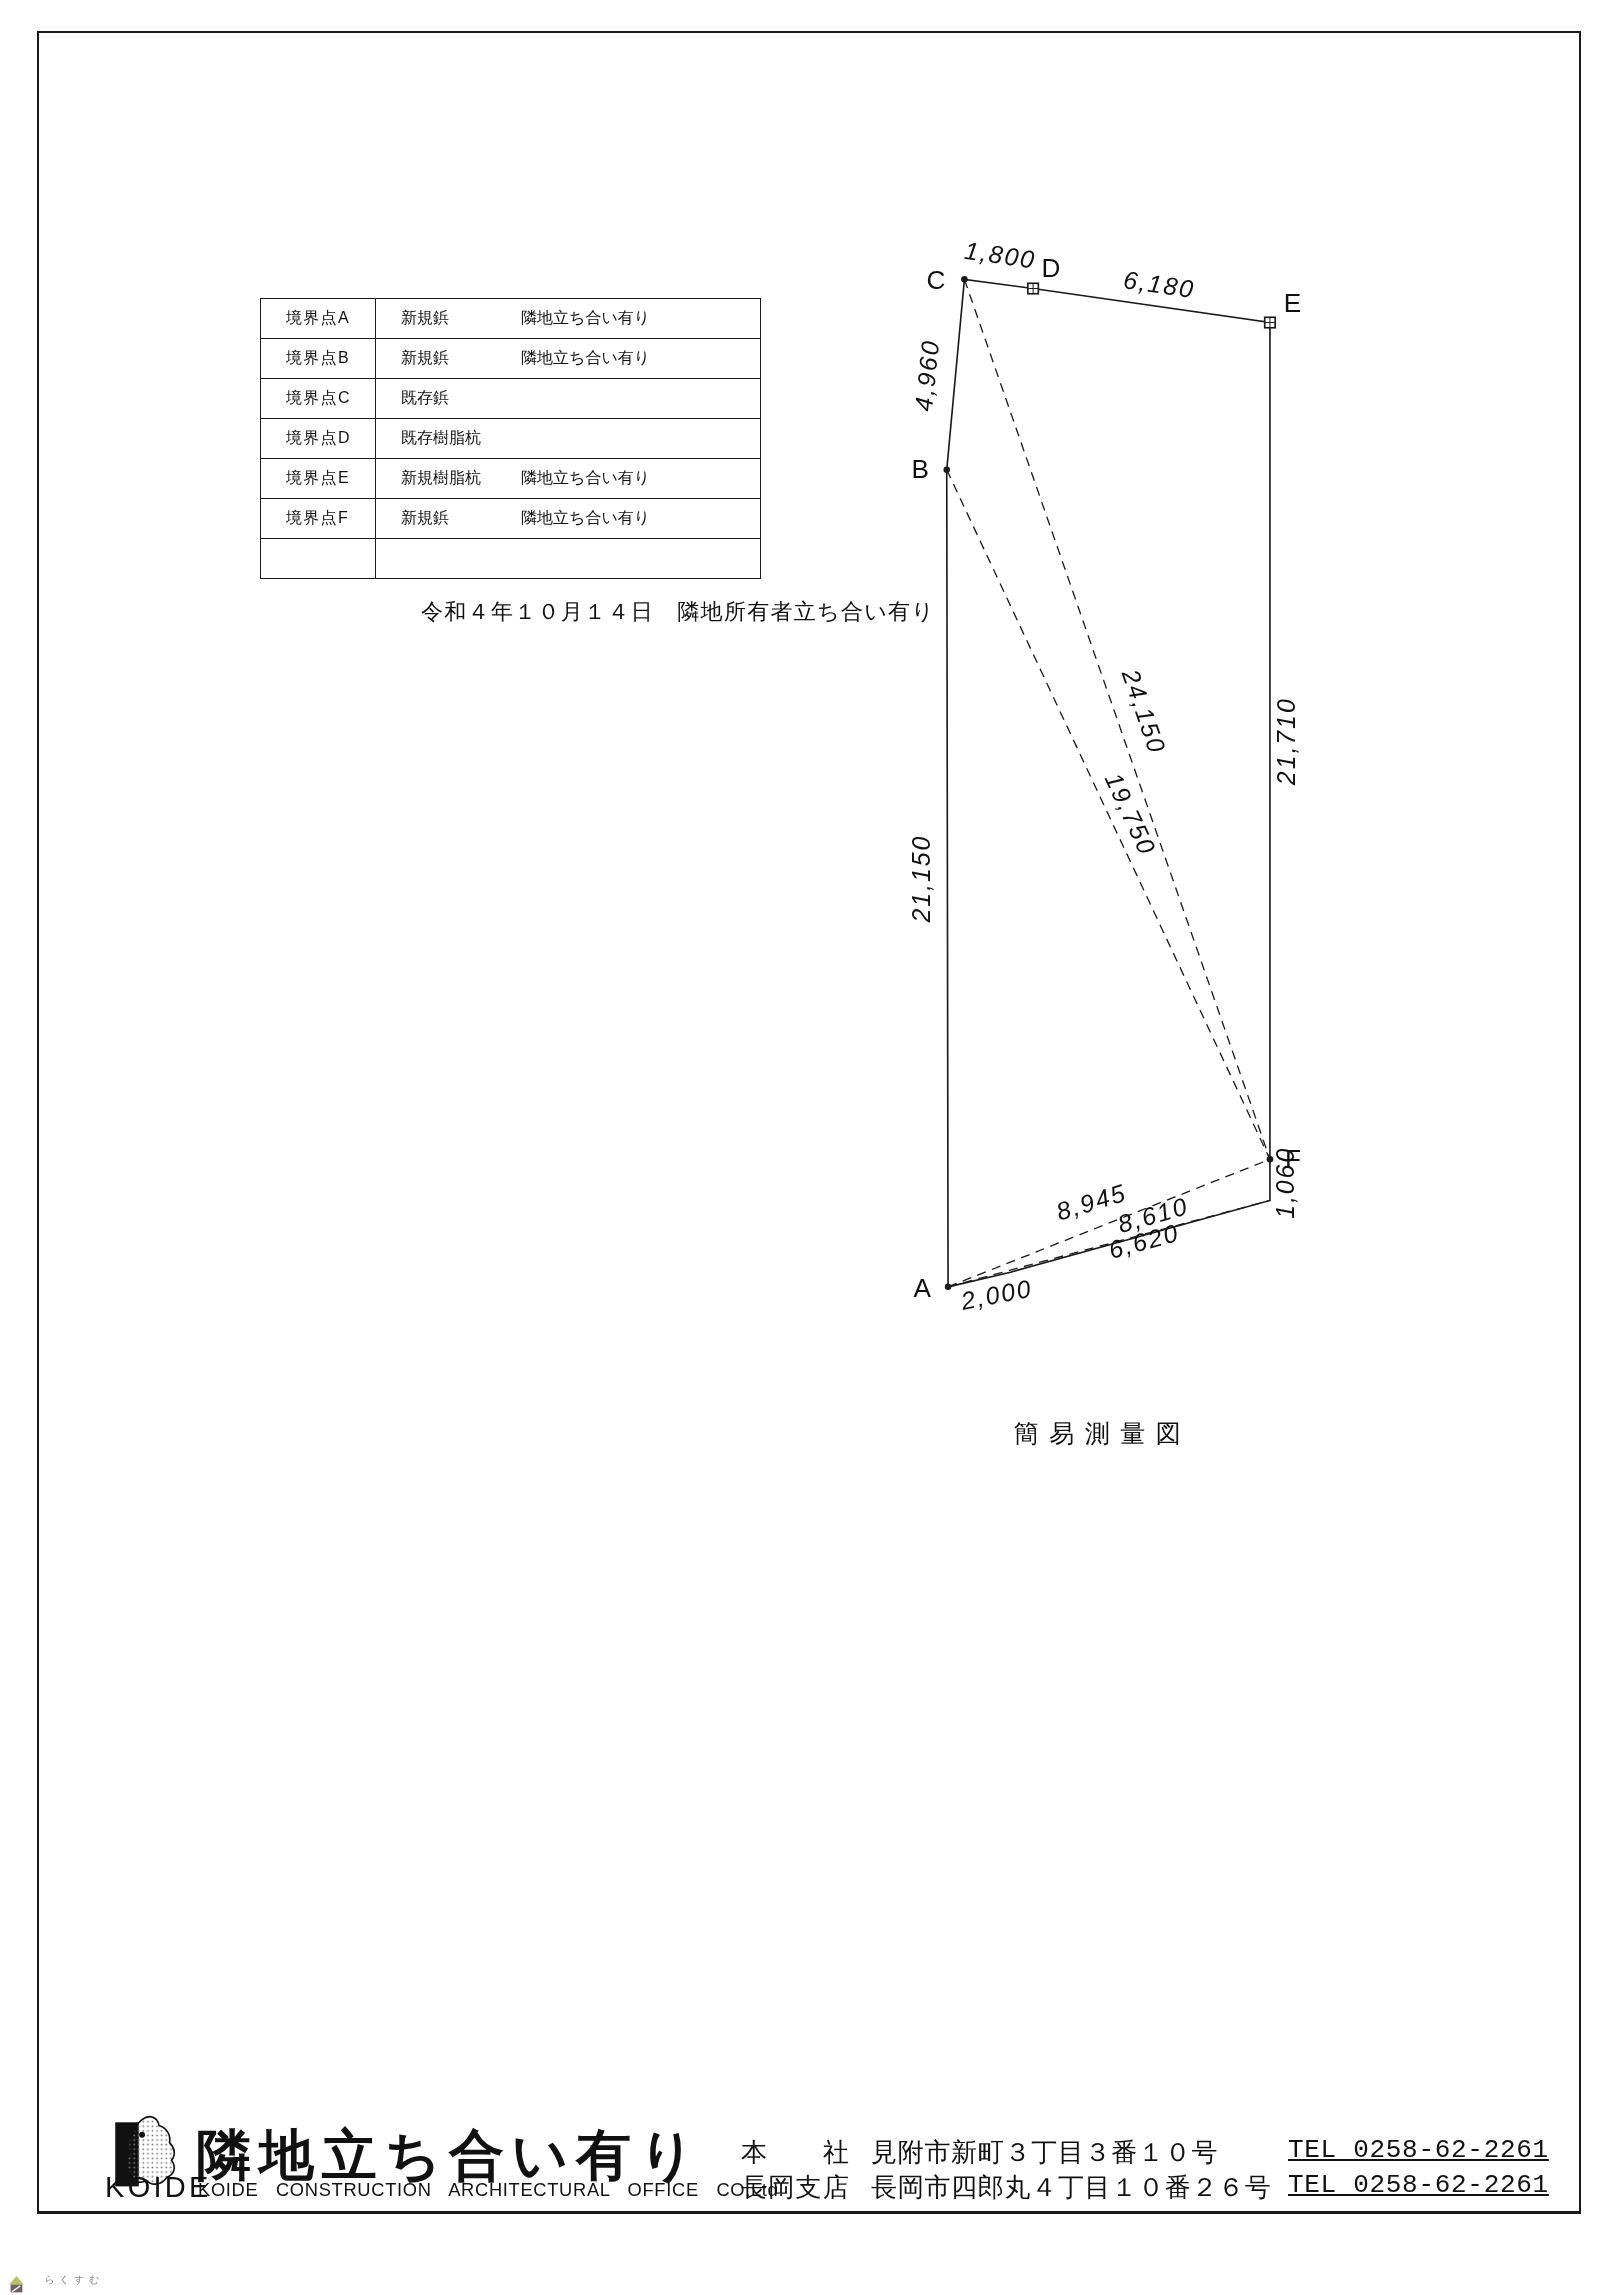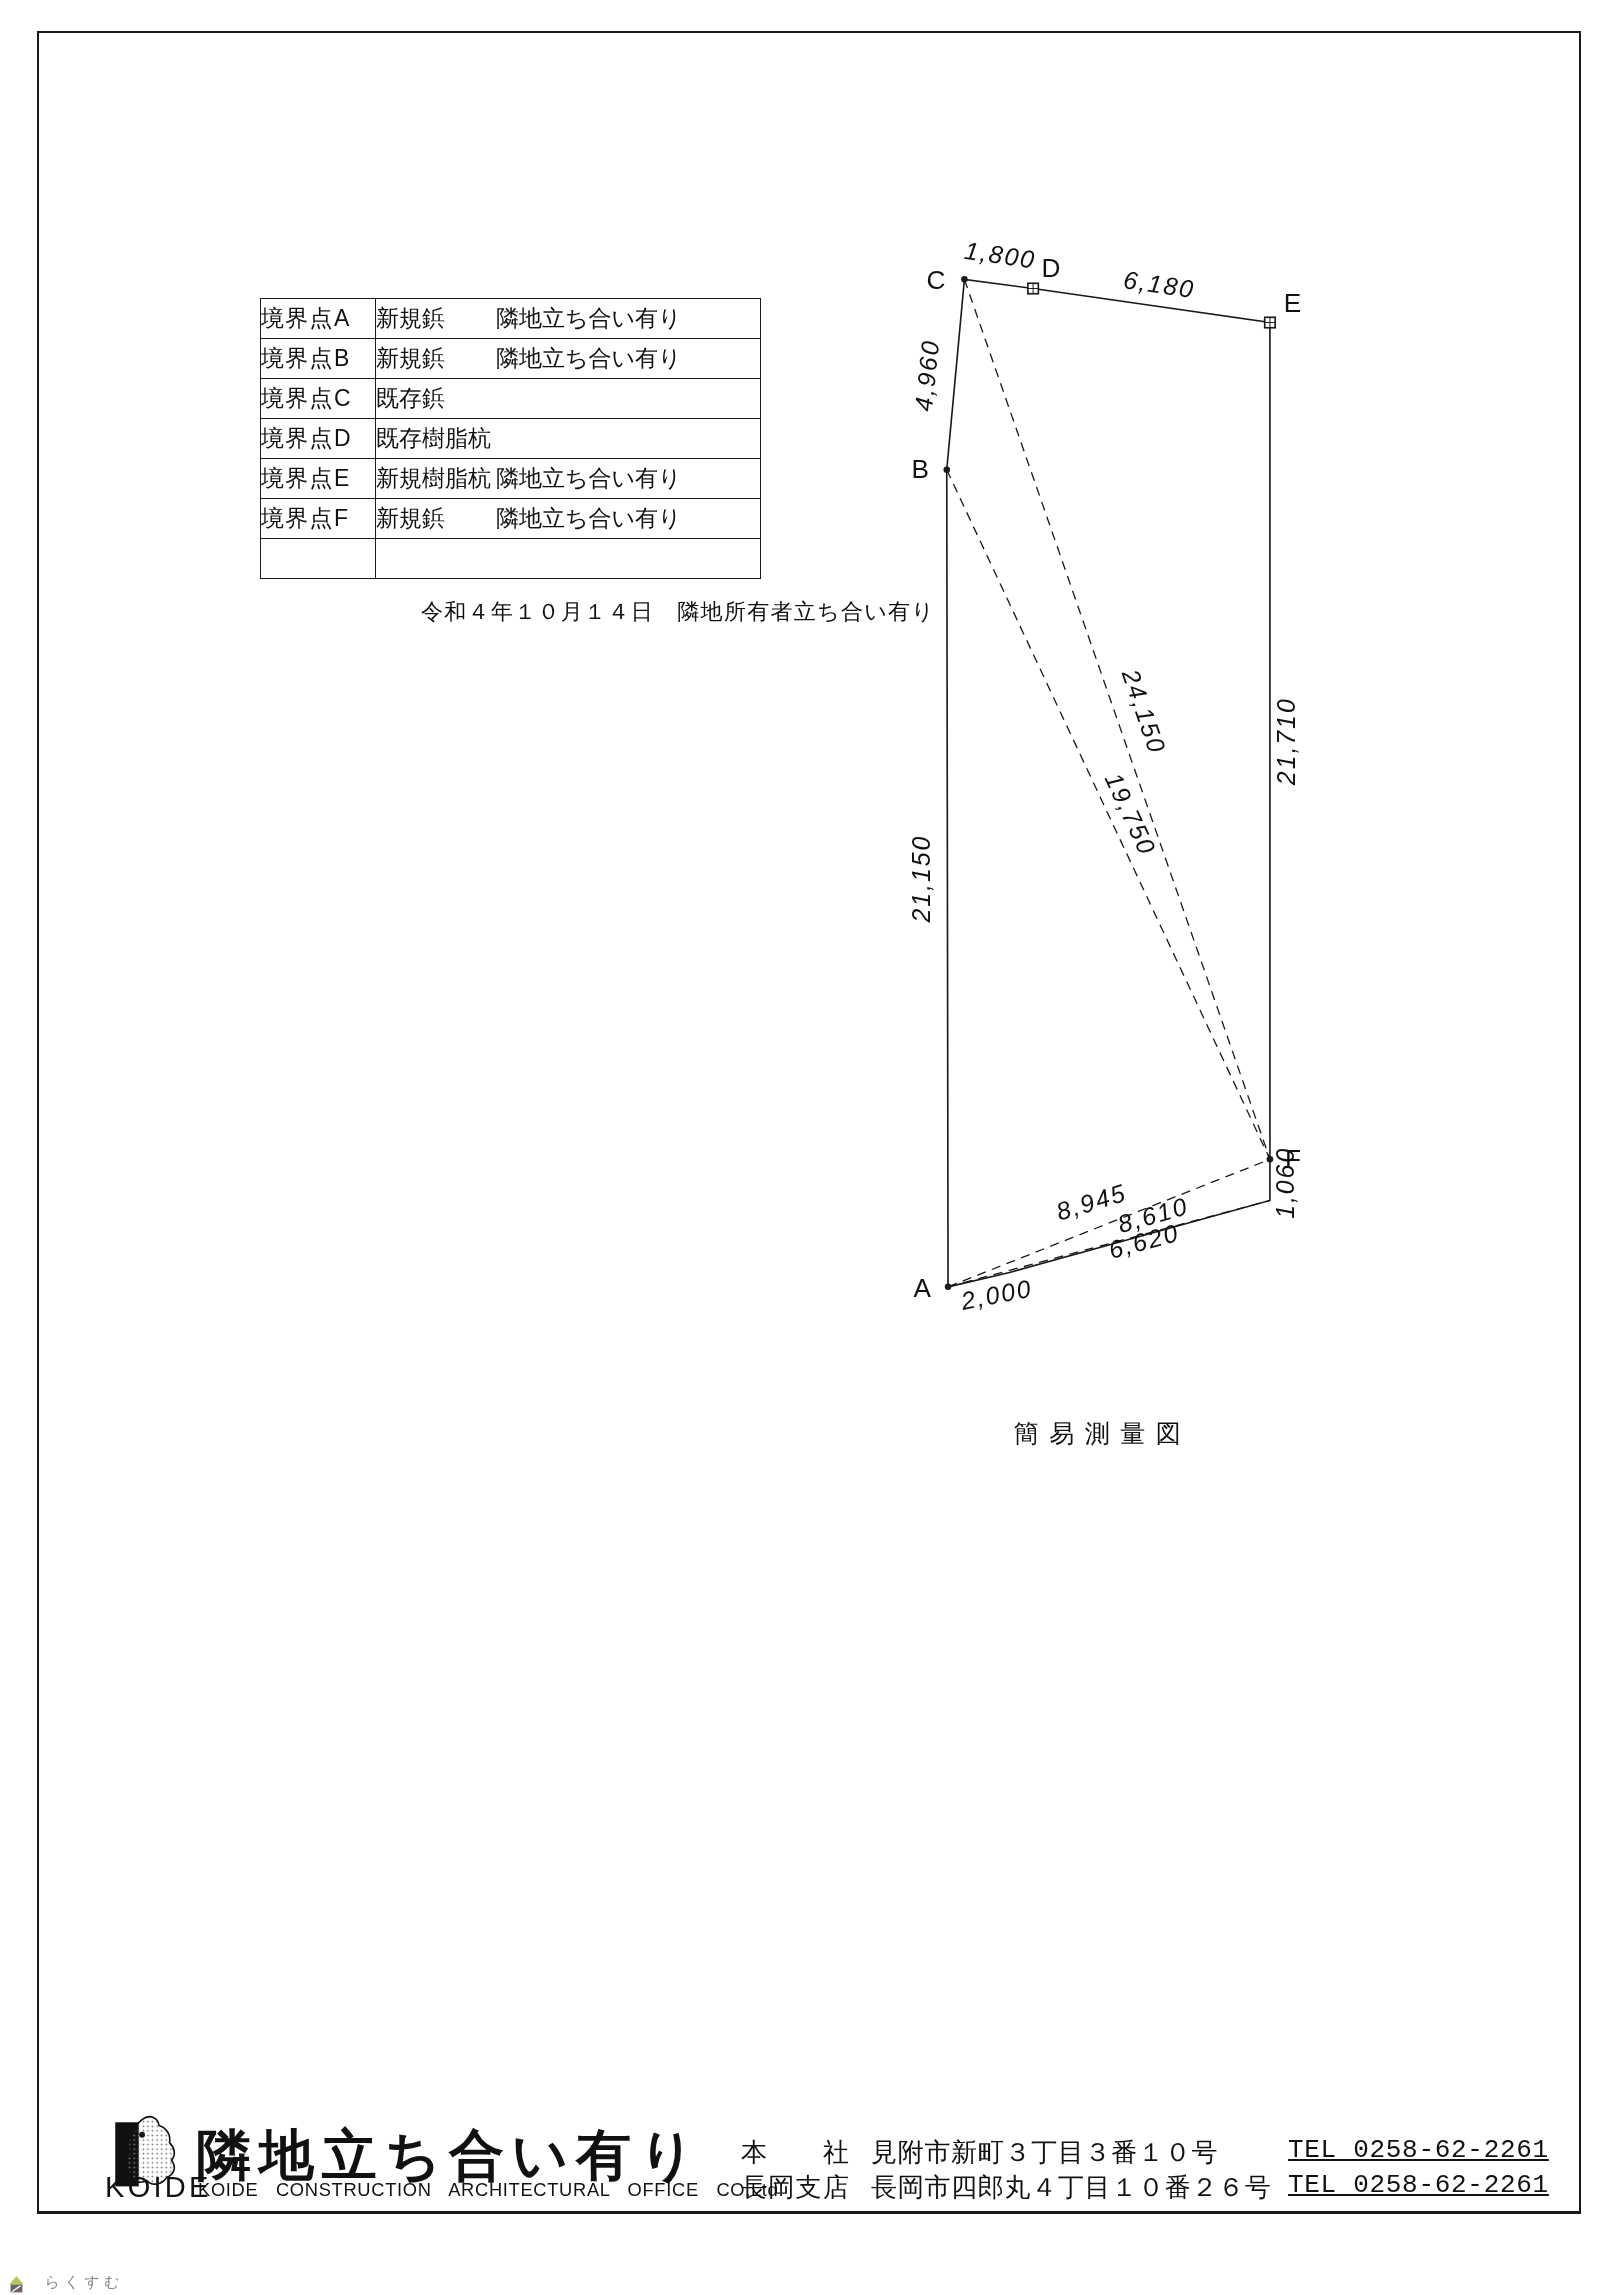--- a/index.html
+++ b/index.html
@@ -2,21 +2,21 @@
 <html style="font-size:10.5px"><head>
 <meta charset="utf-8">
 <style>
   html,body{margin:0;padding:0;background:#e8e8e8;}
   .sheet{position:relative;width:1622px;height:2295px;background:#ffffff;
          font-family:"Liberation Sans","DejaVu Sans",sans-serif;color:#111;overflow:hidden;}
   .page-border{position:absolute;left:37px;top:31px;width:1544px;height:2183px;
                border:2px solid #1a1a1a;border-bottom-width:3.9px;box-sizing:border-box;}
   
   table.btable{position:absolute;left:260px;top:298px;width:501px;border-collapse:collapse;table-layout:fixed;}
-  table.btable td{border:1.3px solid #1a1a1a;height:40px;font-size:23px;padding:0 0 0 0;
+  table.btable td{border:1.3px solid #1a1a1a;height:40px;font-size:16px;padding:0 0 0 25px;
                   vertical-align:middle;white-space:nowrap;box-sizing:border-box;}
   td.c1{width:115px;letter-spacing:1.3px;}
   span.kind{display:inline-block;width:120px;}
   
   .survey-note{position:absolute;left:421px;top:597px;font-size:22px;letter-spacing:1.3px;white-space:pre;}
   
   svg.overlay{position:absolute;left:0;top:0;width:1622px;height:2295px;}
   .pline{fill:none;stroke:#1a1a1a;stroke-width:2.5;}
   .tie{fill:none;stroke:#1a1a1a;stroke-width:2;stroke-dasharray:14 10;}
   text.dim{font-size:38px;font-style:italic;letter-spacing:3px;fill:#111;text-anchor:middle;}
@@ -31,21 +31,21 @@
   .koide-label{position:absolute;left:105px;top:2171px;font-size:29px;font-weight:normal;letter-spacing:3.3px;text-align:center;}
   .company-jp{position:absolute;left:196px;top:2119px;font-size:55px;font-weight:bold;letter-spacing:7.9px;white-space:nowrap;}
   .company-en{position:absolute;left:198px;top:2179px;font-size:18.3px;font-weight:normal;letter-spacing:0.7px;word-spacing:11.8px;white-space:nowrap;}
   .addr-row{position:absolute;left:741px;width:824px;height:31px;font-size:26px;white-space:nowrap;}
   .addr-row .lbl{position:absolute;left:0;letter-spacing:1.3px;}
   .addr-row .adr{position:absolute;left:130px;letter-spacing:0.7px;}
   .addr-row .tel{position:absolute;left:547px;font-family:"Liberation Mono","DejaVu Sans Mono",monospace;letter-spacing:0.7px;text-decoration:underline;}
   .row1{top:2135px;} .row2{top:2170px;}
   
   .watermark{position:absolute;left:9.2px;top:2273px;display:flex;align-items:center;}
-  .wm-text{font-size:15px;color:#8d8080;letter-spacing:4.6px;margin-left:5.2px;}
+  .wm-text{font-size:10px;color:#8d8080;letter-spacing:4.6px;margin-left:5.2px;}
 </style>
 </head>
 <body>
 
 <div class="sheet">
 
   <div class="page-border"></div>
 
   <table class="btable">
     <tbody>

